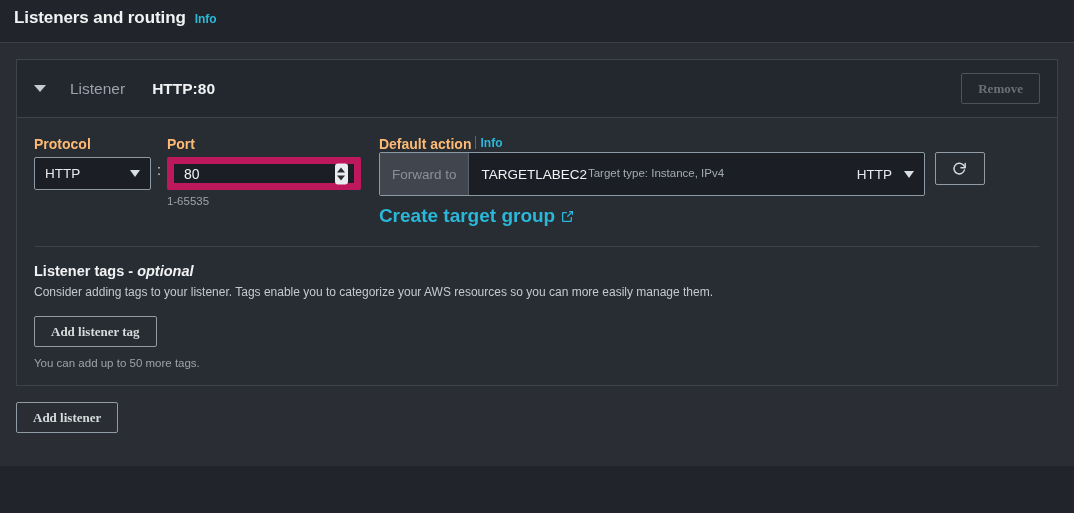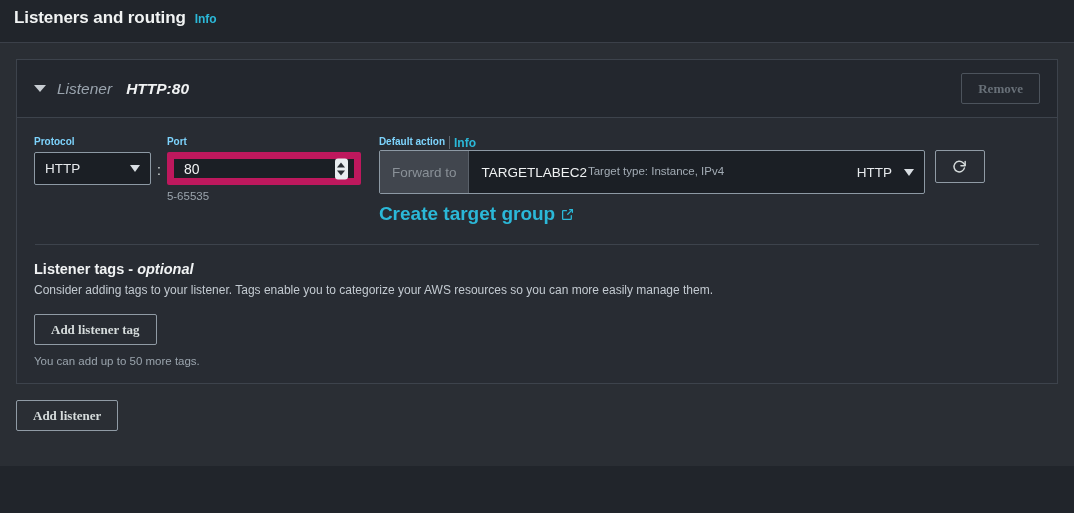--- a/index.html
+++ b/index.html
@@ -62,22 +62,21 @@
     align-items: center;
     justify-content: space-between;
     padding: 12px 17px 12px 17px;
     border-bottom: 1px solid #3d434c;
     background: #23272e;
     height: 58px;
   }
   .card-header-left {
     display: flex;
     align-items: center;
-    gap: 11px;
-    font-style: italic;
+    gap: 24px;
   }
   .caret {
     width: 0; height: 0;
     border-left: 6px solid transparent;
     border-right: 6px solid transparent;
     border-top: 7px solid #c7ccd1;
     cursor: pointer;
   }
   .listener-word {
     font-size: 15.5px;
@@ -109,23 +108,23 @@
 
   
   .card-body { padding: 18px 17px 16px 17px; }
 
   .fields-row {
     display: flex;
     align-items: flex-start;
   }
 
   .field-label {
-    font-size: 10px;
-    font-weight: bold;
-    color: #7dd3fc;
+    font-size: 14px;
+    font-weight: bold;
+    color: #fdba74;
     margin-bottom: 5px;
     display: block;
   }
 
   .protocol-col { width: 117px; }
   .select {
     display: flex;
     align-items: center;
     justify-content: space-between;
     height: 33px;
@@ -352,21 +351,21 @@
 
         <div class="port-col">
           <label class="field-label">Port</label>
           <div class="port-input-wrap">
             <input class="port-input" type="text" value="80" style="">
             <span class="spinner">
               <span class="spin-up"></span>
               <span class="spin-down"></span>
             </span>
           </div>
-          <div class="hint">5-65535</div>
+          <div class="hint">1-65535</div>
         </div>
 
         <div class="action-col">
           <div class="action-label-row">
             <span class="field-label" style="margin-bottom:0">Default action</span>
             <span class="sep"></span>
             <span class="info-link">Info</span>
           </div>
 
           <div class="action-row">

